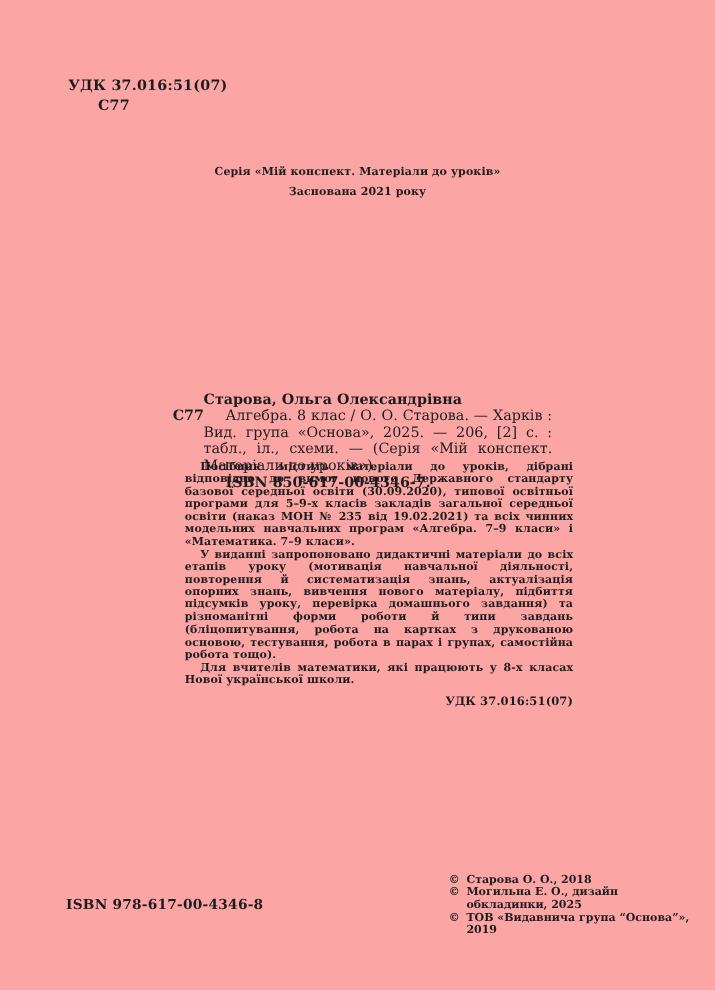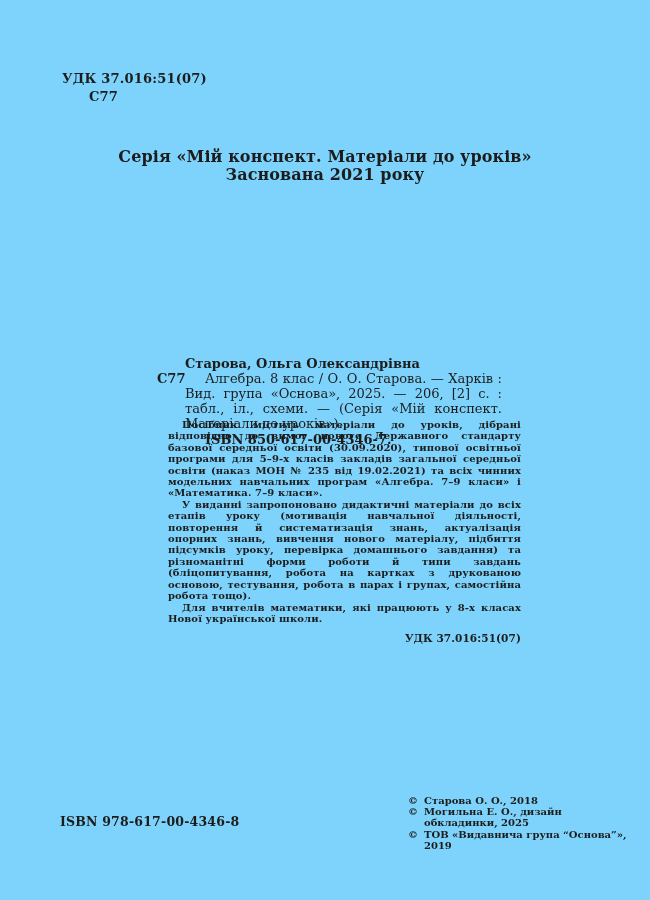--- a/index.html
+++ b/index.html
@@ -4,21 +4,21 @@
 <style>
   html, body {
     margin: 0;
     padding: 0;
     background: #ffffff;
   }
   .page {
     position: relative;
     width: 650px;
     height: 900px;
-    background: #7dd3fc;
+    background: #fca5a5;
     font-family: "DejaVu Serif", "Liberation Serif", serif;
     color: #1c1c1c;
     overflow: hidden;
   }
 
   
   .udk-top {
     position: absolute;
     top: 70px;
     left: 62px;
@@ -31,21 +31,21 @@
     margin-left: 27px;
   }
 
   
   .series {
     position: absolute;
     top: 148px;
     left: 0;
     width: 650px;
     text-align: center;
-    font-size: 16px;
+    font-size: 10px;
     line-height: 18px;
     font-weight: 600;
     letter-spacing: 0.1px;
   }
 
   
   .card {
     position: absolute;
     top: 356px;
     left: 157px;

